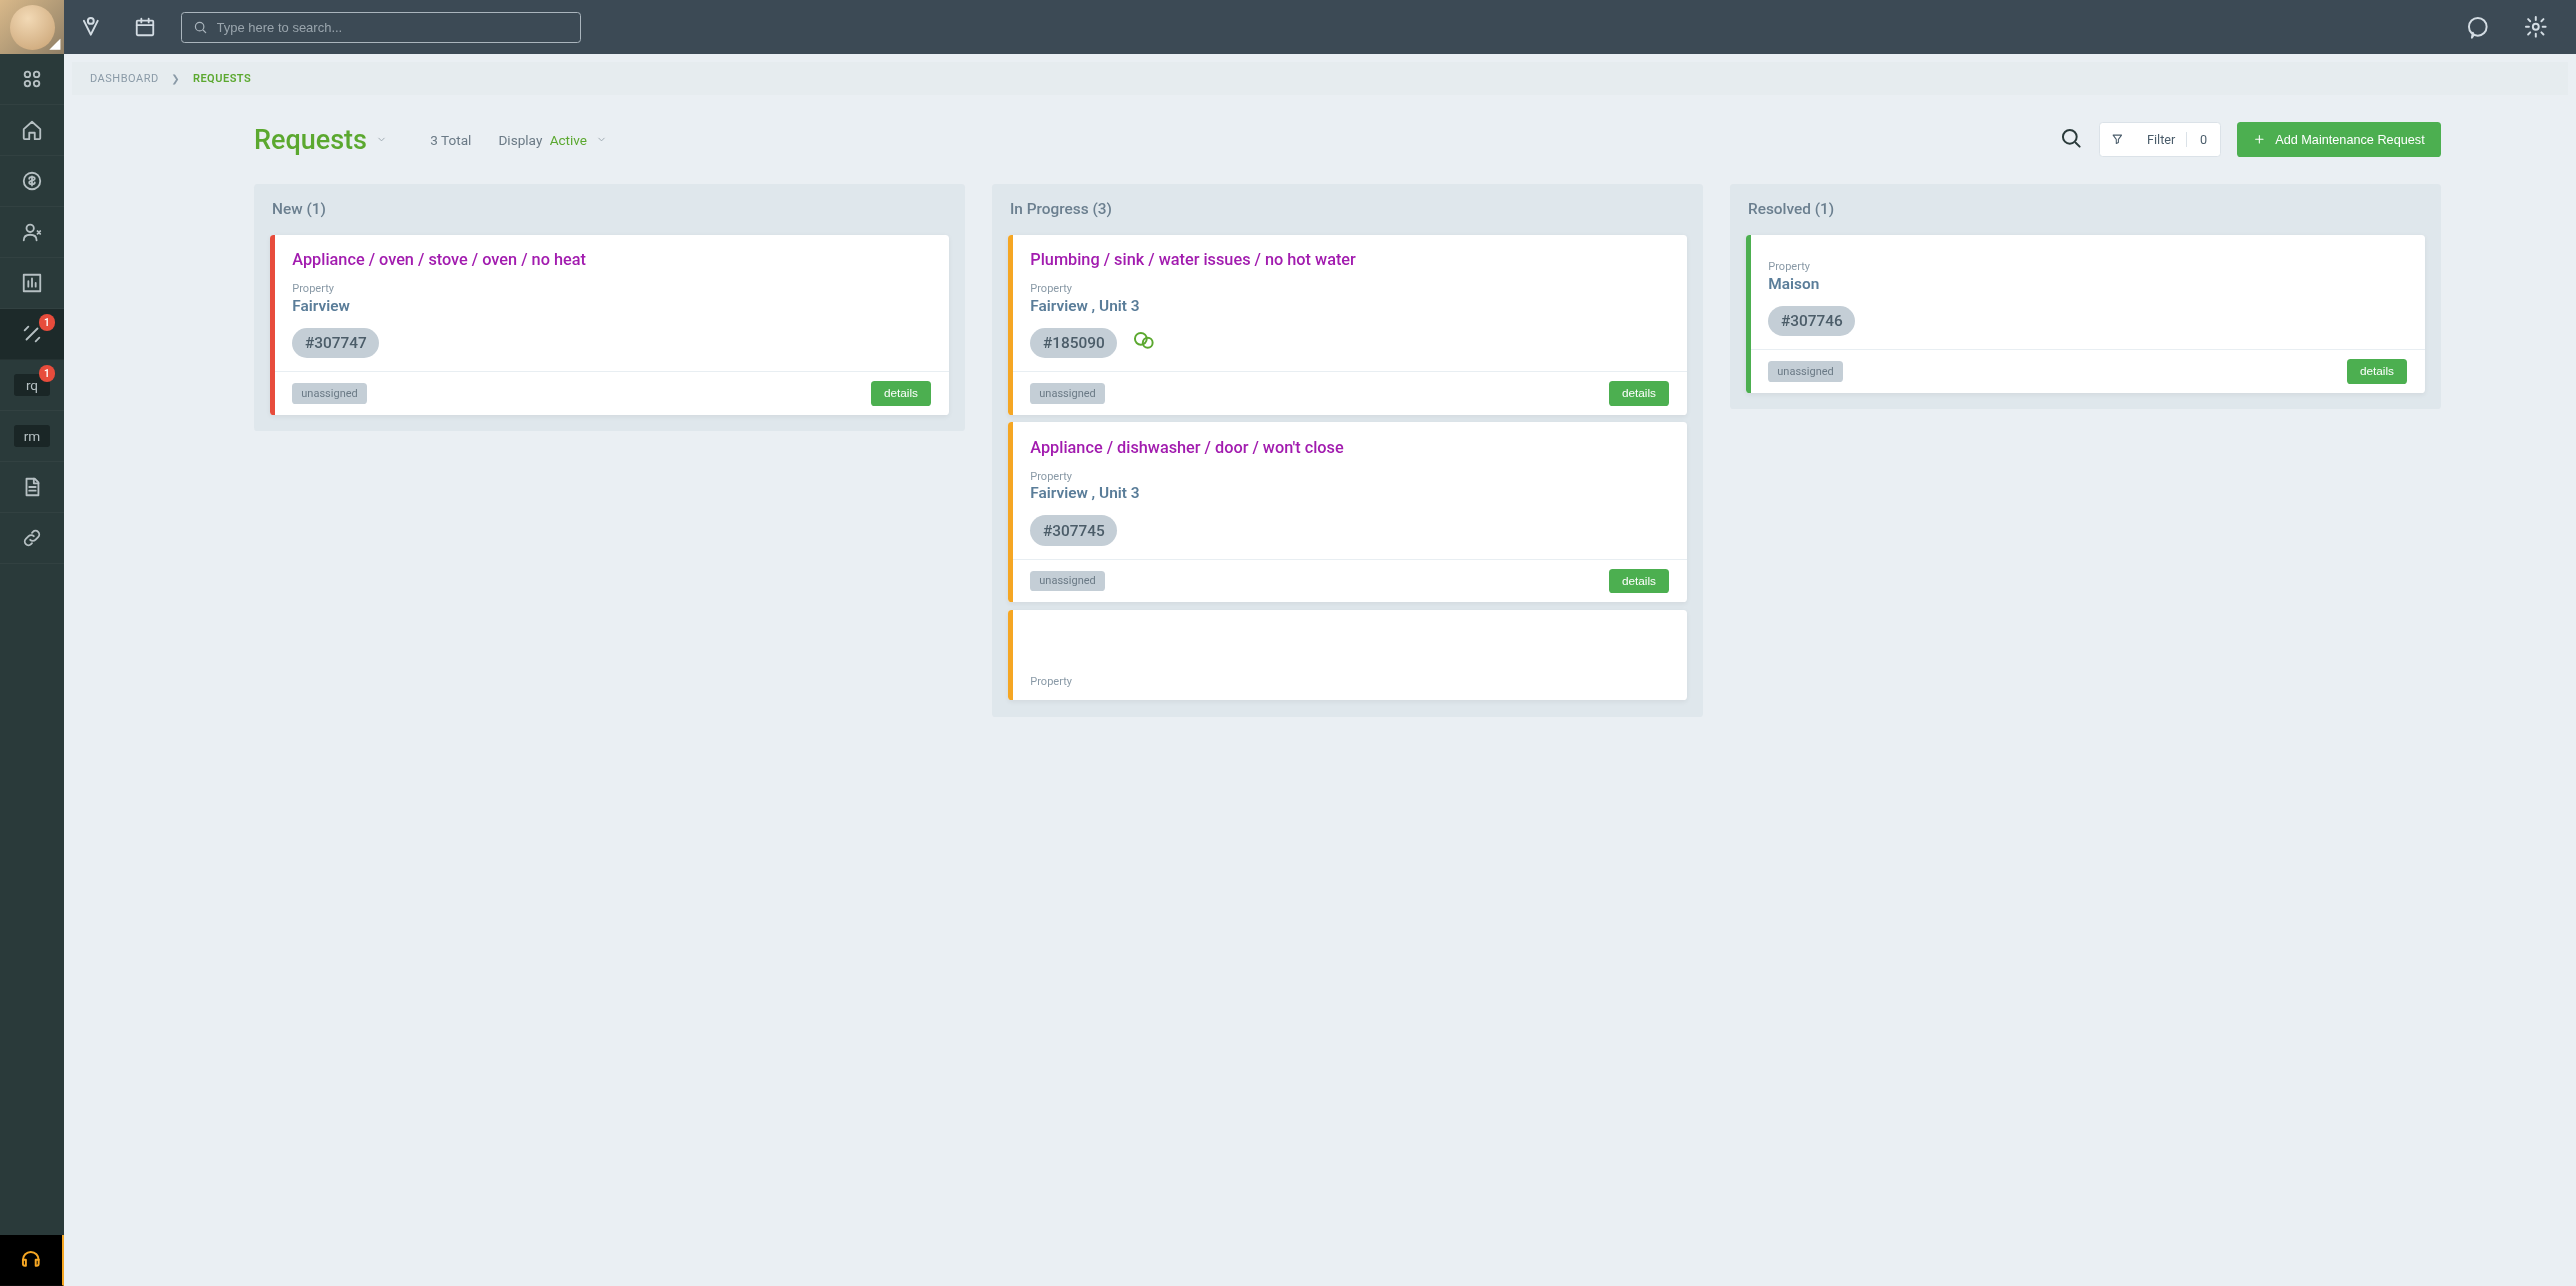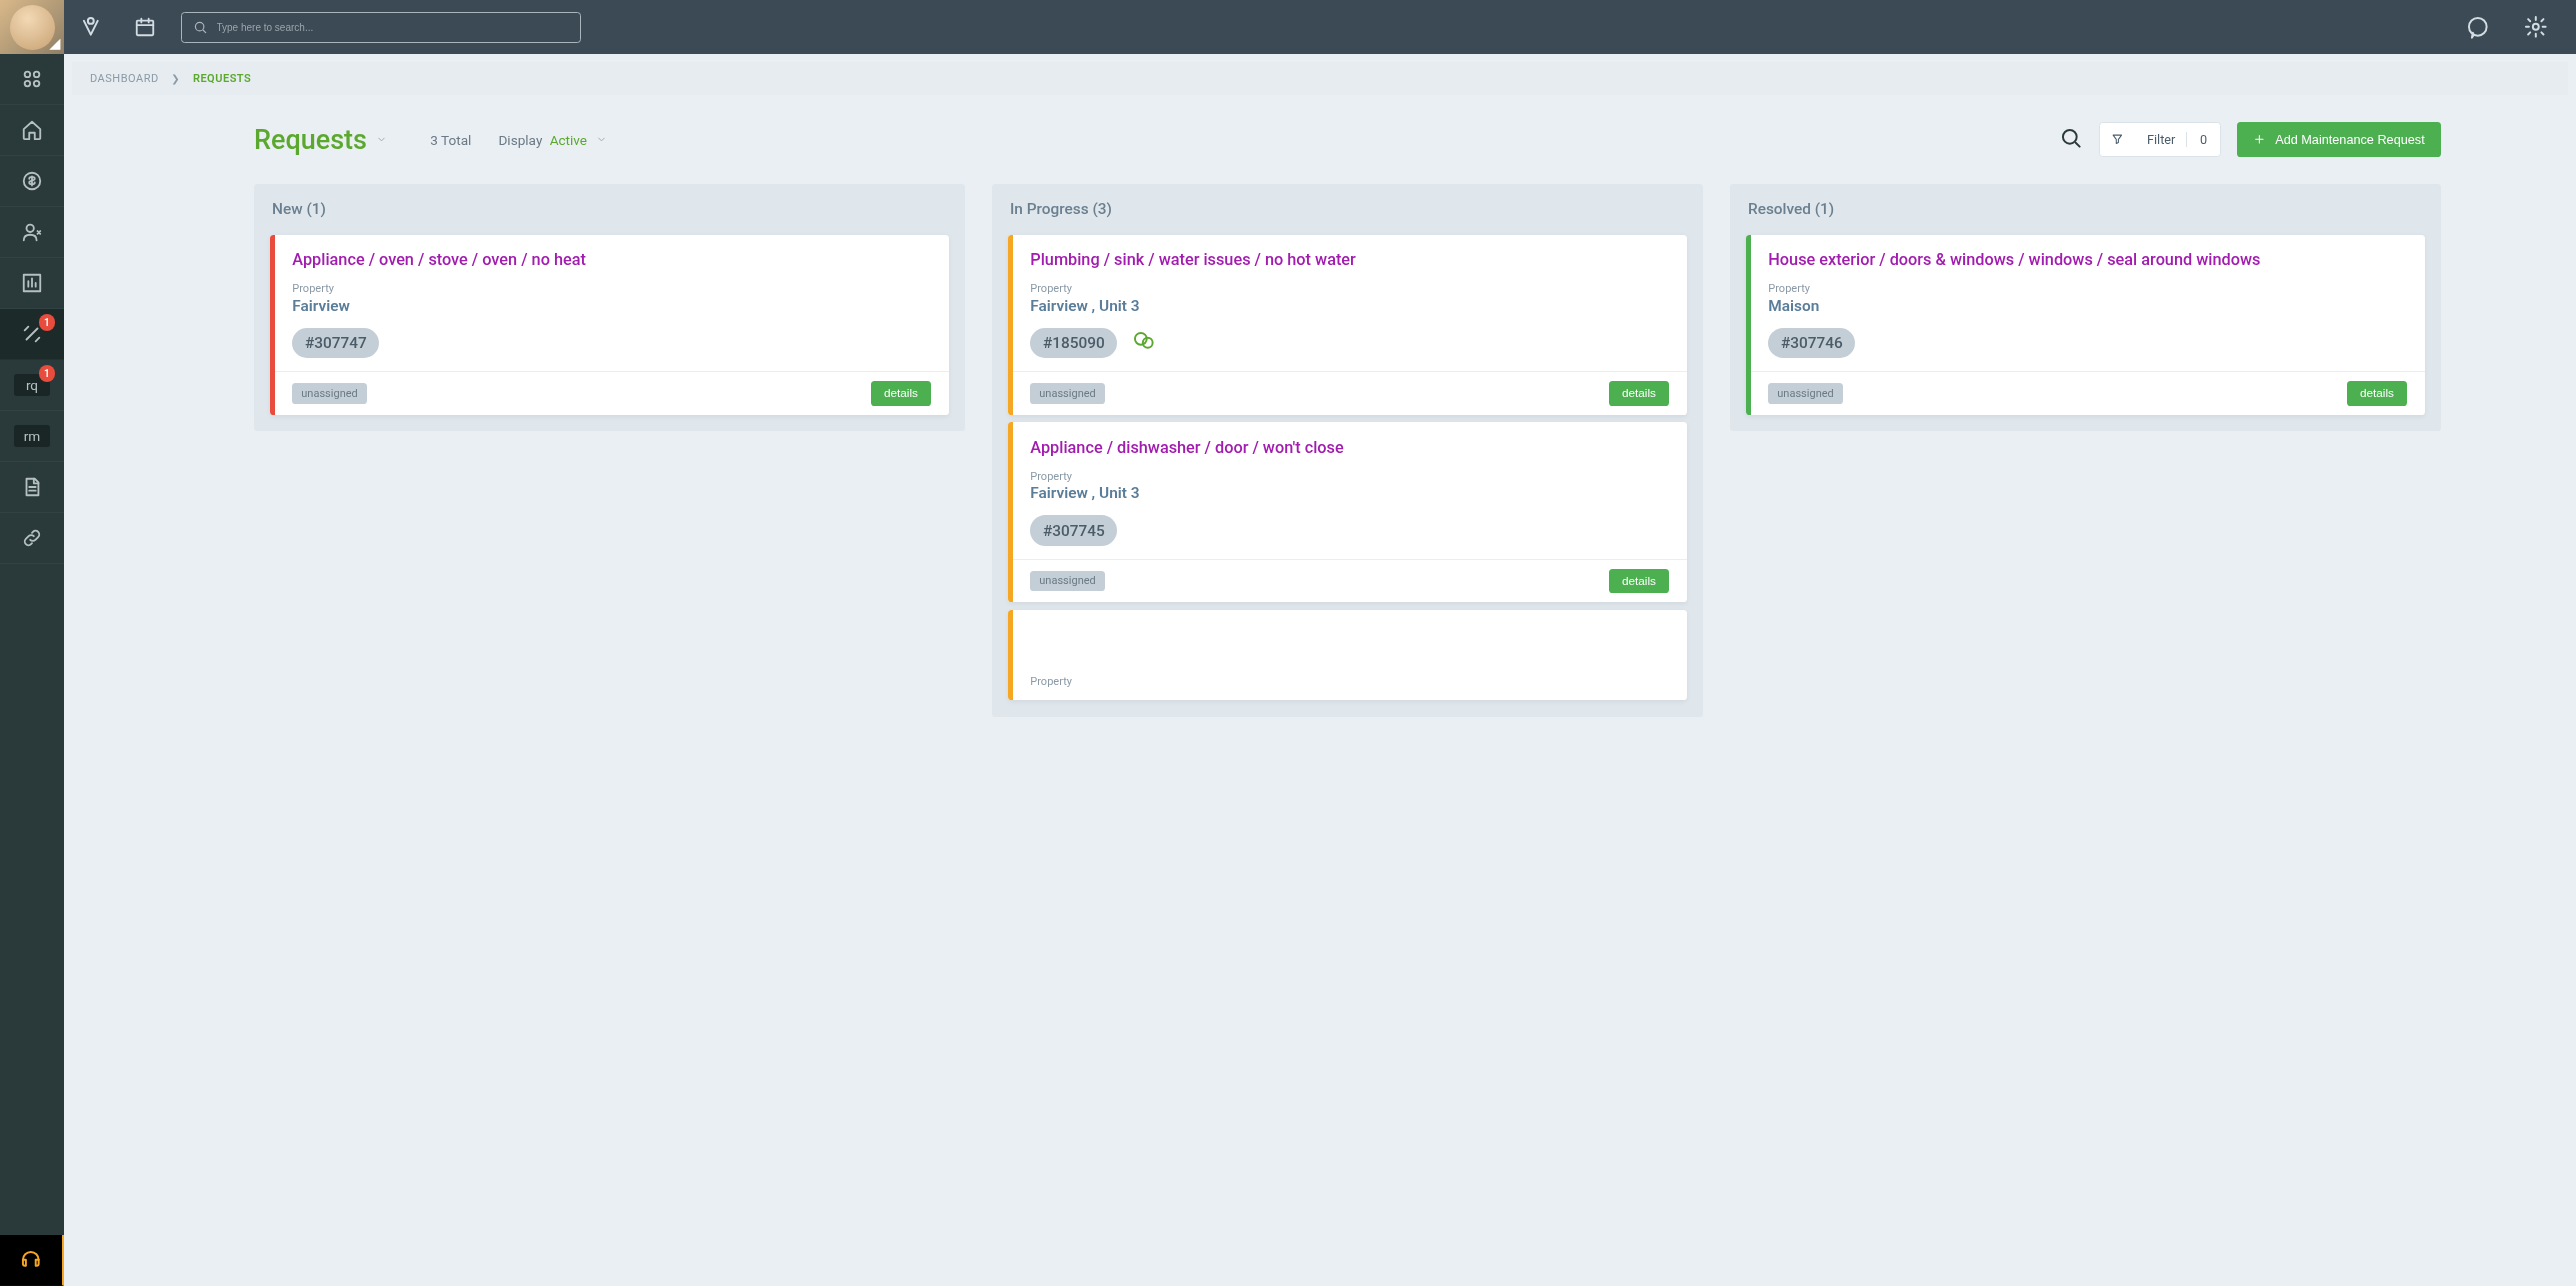--- a/index.html
+++ b/index.html
@@ -8,21 +8,21 @@
 
 .topbar { position: fixed; top: 0; left: 0; right: 0; height: 54px; background: #3c4a55; display: flex; align-items: center; z-index: 200; }
 .avatar { width: 64px; height: 54px; background: linear-gradient(135deg,#d9b98a,#8f7f66); position: relative; display:flex; align-items:center; justify-content:center;}
 .avatar-inner { width:45px; height:45px; border-radius:50%; background: radial-gradient(circle at 40% 30%, #f2d9b5, #c8a172); position:relative;}
 .avatar-pin { position:absolute; right:3.6px; bottom:1.8px; color:#fff; font-size:14.5px;}
 .topbar .icon-btn { width: 54px; height: 54px; display:flex; align-items:center; justify-content:center; color: #d3dce3; cursor:pointer;}
 .topbar .icon-btn svg { stroke: #d3dce3; }
 .search-wrap { margin-left: 9px; }
 .search { position: relative; width: 400px; height: 31px; border: 0.9px solid #aab5bd; border-radius: 3.6px; display:flex; align-items:center; padding: 0 11px; }
 .search svg { stroke:#aab5bd; }
-.search input { flex:1; background: transparent; border:none; outline:none; color:#eab308; font-size:10px; margin-left:9px; }
+.search input { flex:1; background: transparent; border:none; outline:none; color:#eab308; font-size:13px; margin-left:9px; }
 .search input::placeholder { color: #9aa5ad; }
 .topbar-spacer { flex:1; }
 .topbar-right { display:flex; align-items:center; padding-right: 18px; gap: 14.5px; }
 .topbar-right .icon-btn { width:44px; }
 
 
 .sidebar { position: fixed; left:0; top:54px; bottom:0; width: 64px; background: #2a3a3a; display:flex; flex-direction:column; z-index:150;}
 .side-item { width:64px; height:51px; display:flex; align-items:center; justify-content:center; color:#b6c0c3; position:relative; cursor:pointer; border-bottom:0.9px solid rgba(255,255,255,0.04);}
 .side-item.active { background: #1d2a2a; }
 .side-item svg { stroke:#b6c0c3; }
@@ -298,21 +298,20 @@
           <div class="card-body" style="padding-top: 54px;">
             <div class="card-label">Property</div>
           </div>
         </div>
       </div>
       <div class="column">
         <div class="col-title">Resolved (1)</div>
         <div class="card">
           <div class="card-stripe" style="background: rgb(76, 175, 80);"></div>
           <div class="card-body">
-            <div class="card-title">House exterior / doors &amp; windows / windows / seal around windows</div>
             <div class="card-label">Property</div>
             <div class="card-prop">Maison</div>
             <div class="card-meta">
               <span class="pill-id">#307746</span>
             </div>
           </div>
           <div class="card-footer">
             <span class="badge-unassigned">unassigned</span>
             <button class="details-btn">details</button>
           </div>

